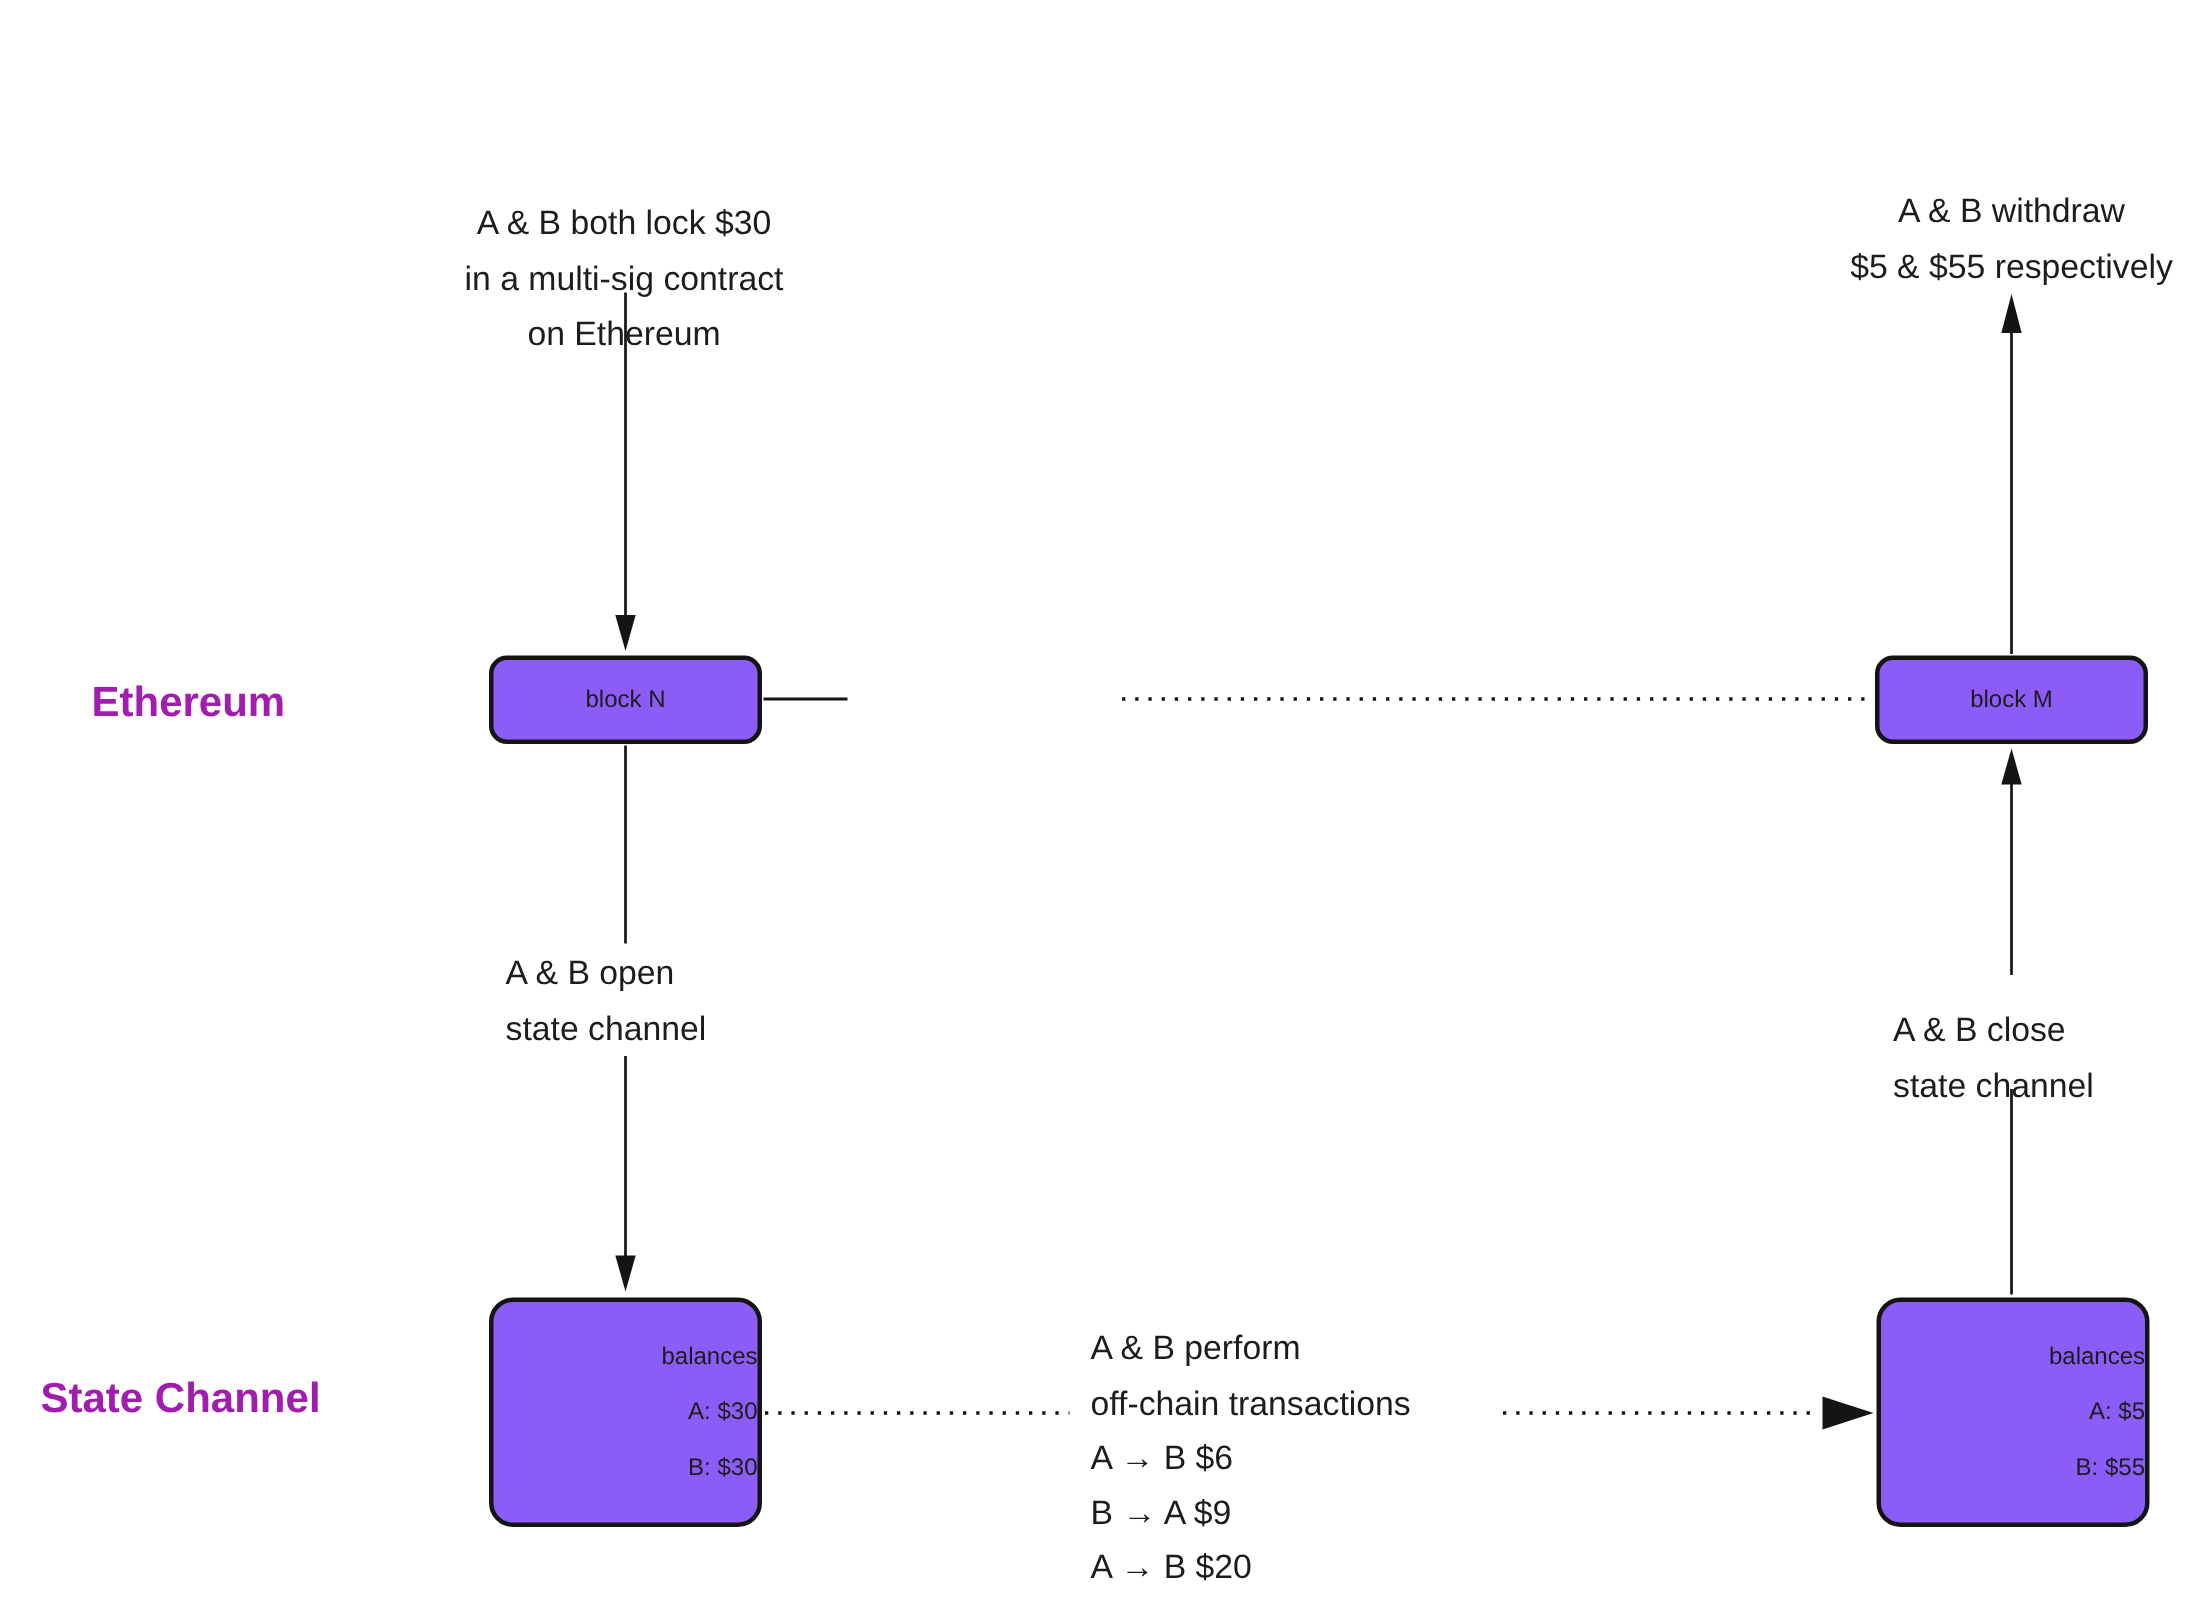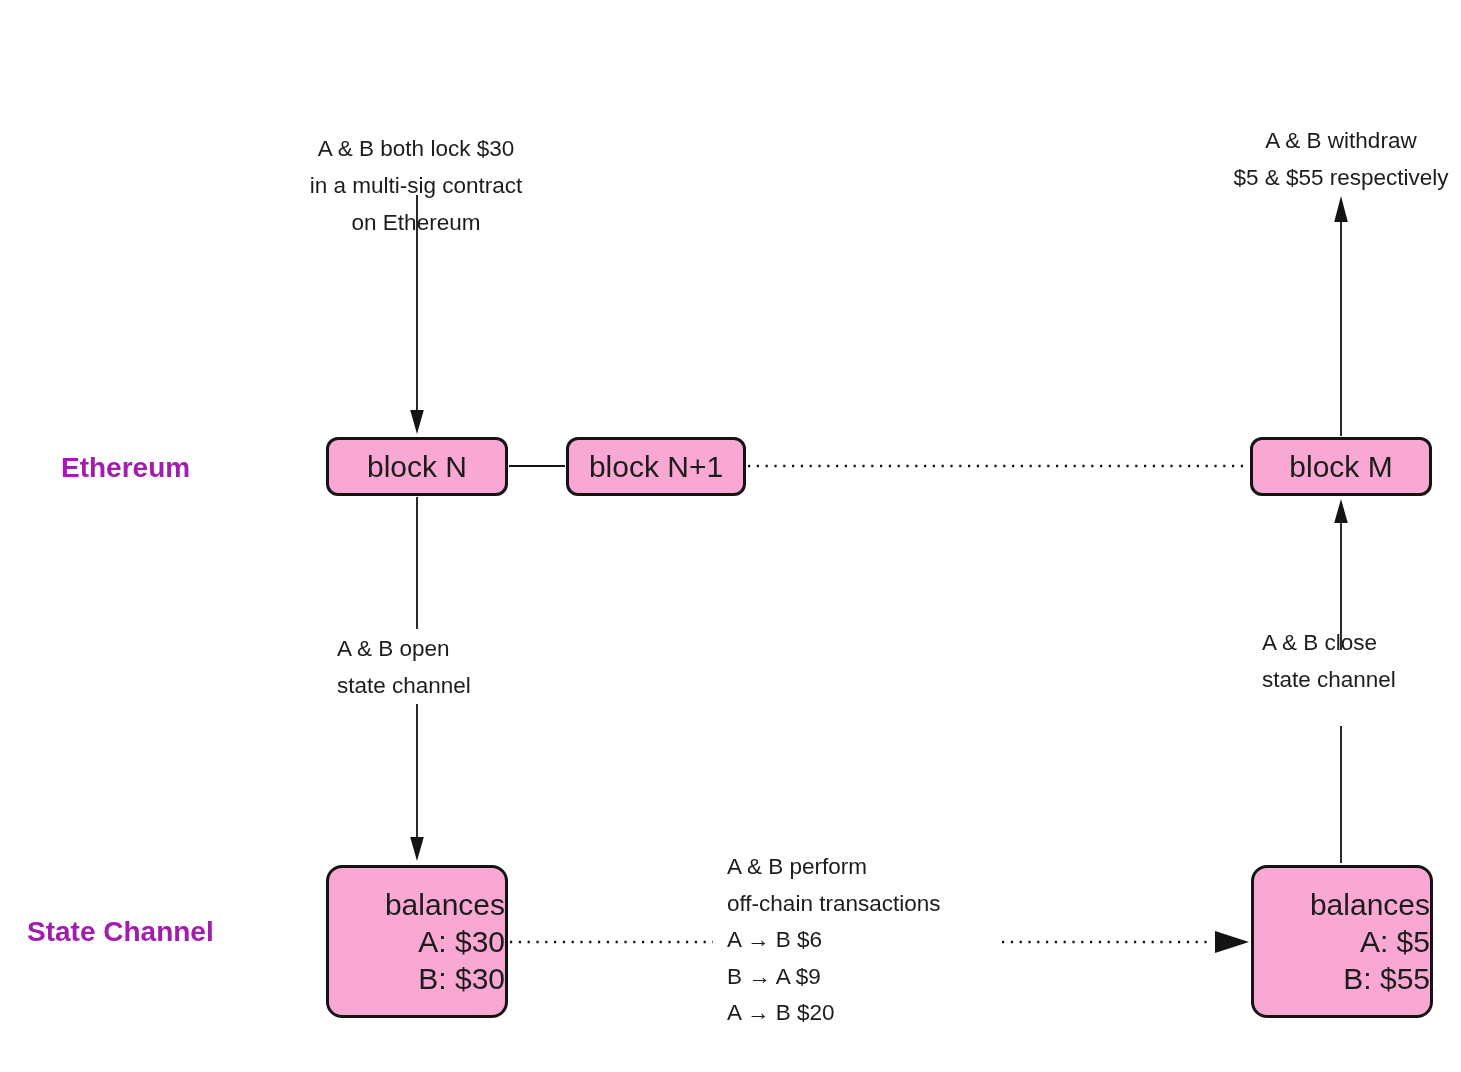--- a/index.html
+++ b/index.html
@@ -9,28 +9,28 @@
     overflow: hidden;
     position: relative;
     font-family: "Liberation Sans", "DejaVu Sans", sans-serif;
     color: #1c1c1c;
   }
   #canvas { position: absolute; inset: 0; width: 1461px; height: 1072px; }
   #connector-layer { position: absolute; left: 0; top: 0; width: 1461px; height: 1072px; pointer-events: none; }
 
   .node {
     position: absolute;
-    background: #f9a8d4;
+    background: #8b5cf6;
     border: 3px solid #141414;
     box-sizing: border-box;
     display: flex;
     flex-direction: column;
     align-items: center;
     justify-content: center;
-    font-size: 30px;
+    font-size: 16px;
     line-height: 37px;
     text-align: center;
     z-index: 2;
   }
   .block { border-radius: 12px; width: 182px; height: 59px; }
   .balances { border-radius: 16px; width: 182px; height: 153px; align-items: flex-end; }
 
   .row-label {
     position: absolute;
     font-size: 28px;
@@ -42,21 +42,21 @@
 
   .note {
     position: absolute;
     font-size: 22.5px;
     line-height: 37px;
     white-space: nowrap;
     z-index: 2;
   }
   .note.center { text-align: center; transform: translateX(-50%); }
   .note.left { text-align: left; }
-  .note-offchain { line-height: 36.5px; }
+  .note-offchain { line-height: 36.5px; margin-top: 32px; }
 </style>
 </head>
 <body>
 
 <div id="canvas">
 
   <svg id="connector-layer" viewBox="0 0 1461 1072">
 
     <g stroke="#141414" fill="#141414">
       <line x1="417" y1="195" x2="417" y2="412" stroke-width="1.8" fill="none"></line>
@@ -97,23 +97,20 @@
       <polygon points="1249,942 1215,931 1215,953" stroke="none"></polygon>
     </g>
   </svg>
 
   <div class="row-label" style="left:61px; top:452px;">Ethereum</div>
   <div class="row-label" style="left:27px; top:916px;">State Channel</div>
 
   <div class="node block" style="left:326px; top:437px;">
     <span>block N</span>
   </div>
-  <div class="node block" style="left:566px; top:437px; width:180px;">
-    <span>block N+1</span>
-  </div>
   <div class="node block" style="left:1250px; top:437px;">
     <span>block M</span>
   </div>
 
   <div class="node balances" style="left:326px; top:865px;">
     <div>balances</div>
     <div>A: $30</div>
     <div>B: $30</div>
   </div>
   <div class="node balances" style="left:1251px; top:865px;">
@@ -131,21 +128,21 @@
   <div class="note center" style="left:1341px; top:122px;">
     <div>A &amp; B withdraw</div>
     <div>$5 &amp; $55 respectively</div>
   </div>
 
   <div class="note left" style="left:337px; top:630px;">
     <div>A &amp; B open</div>
     <div>state channel</div>
   </div>
 
-  <div class="note left" style="left:1262px; top:624px;">
+  <div class="note left" style="left:1262px; top:668px;">
     <div>A &amp; B close</div>
     <div>state channel</div>
   </div>
 
   <div class="note left note-offchain" style="left:727px; top:849px;">
     <div>A &amp; B perform</div>
     <div>off-chain transactions</div>
     <div>A → B $6</div>
     <div>B → A $9</div>
     <div>A → B $20</div>

